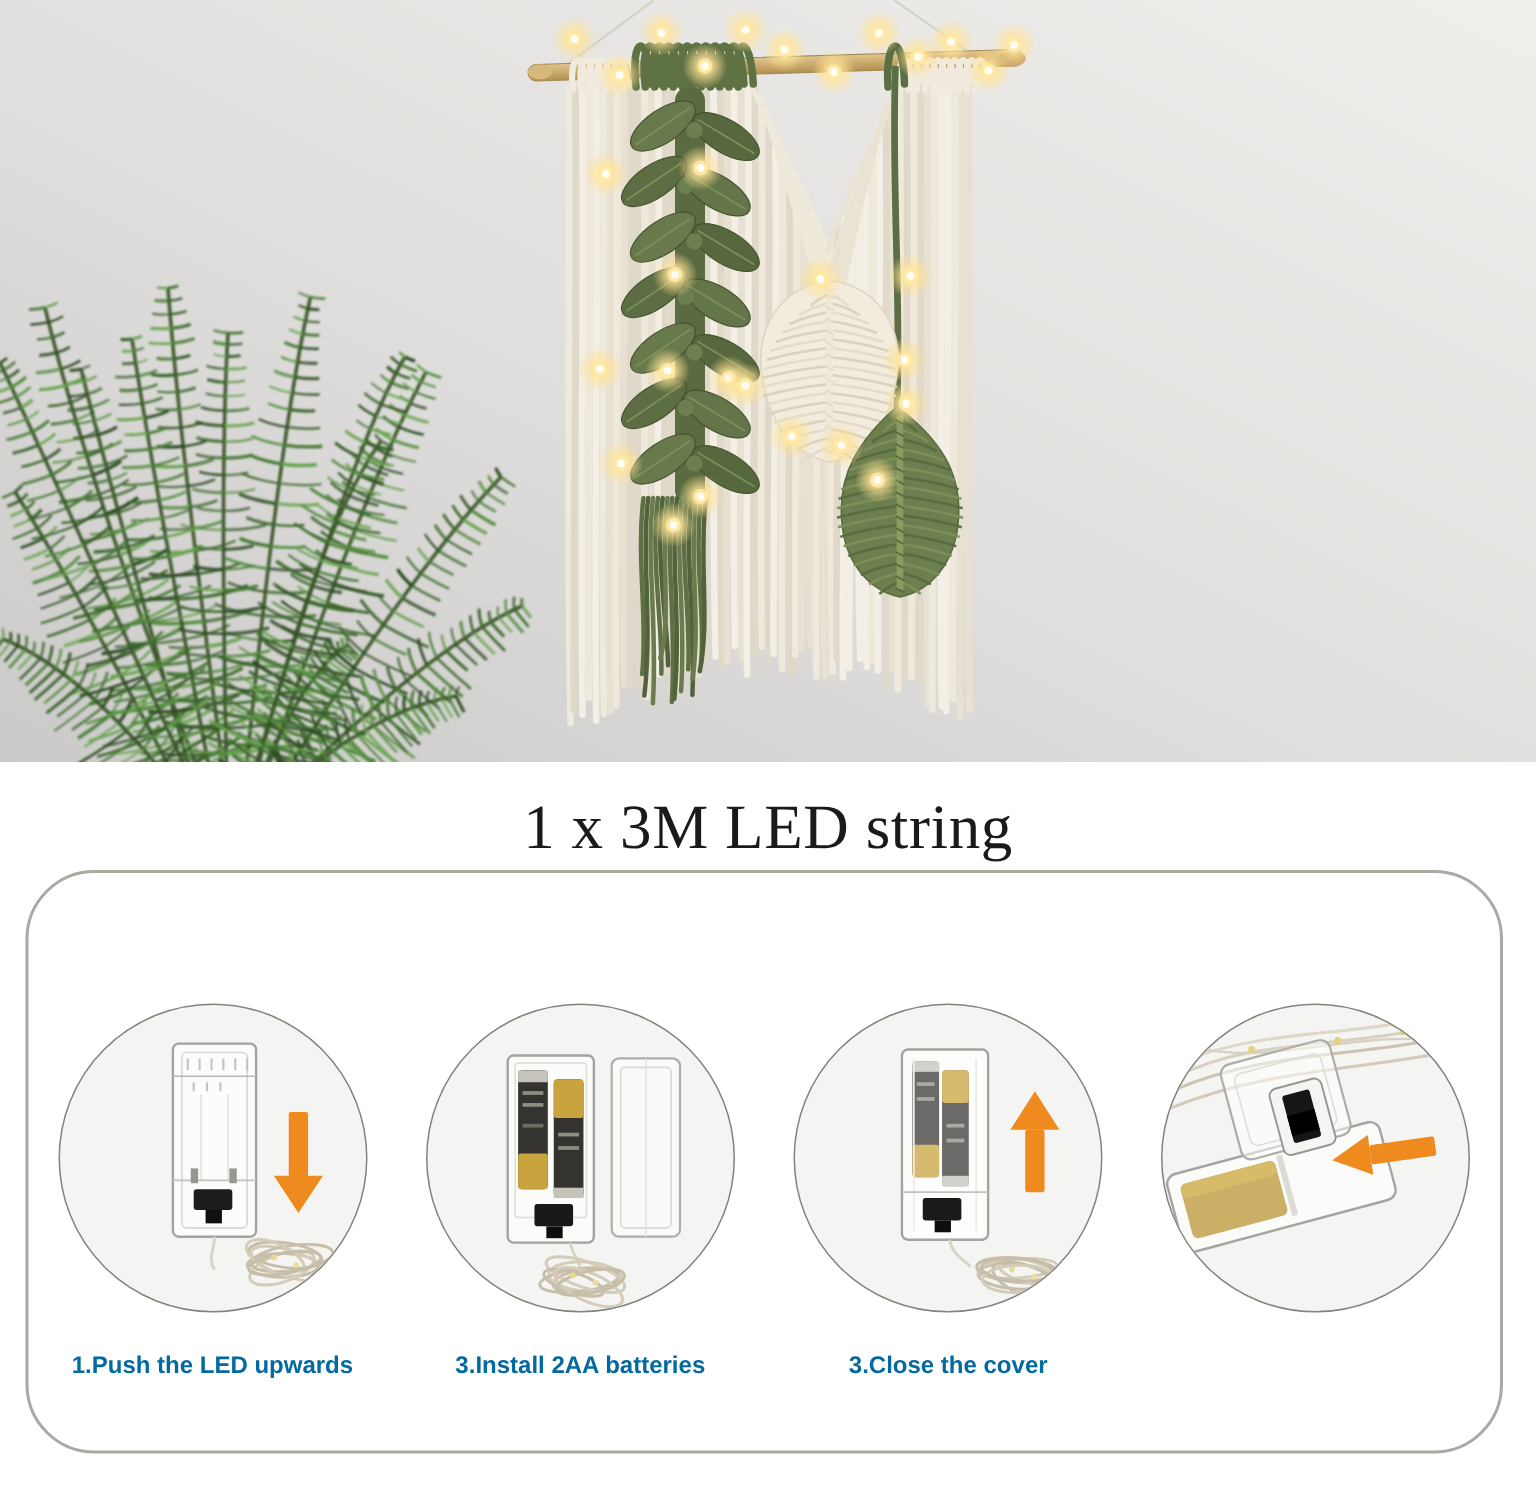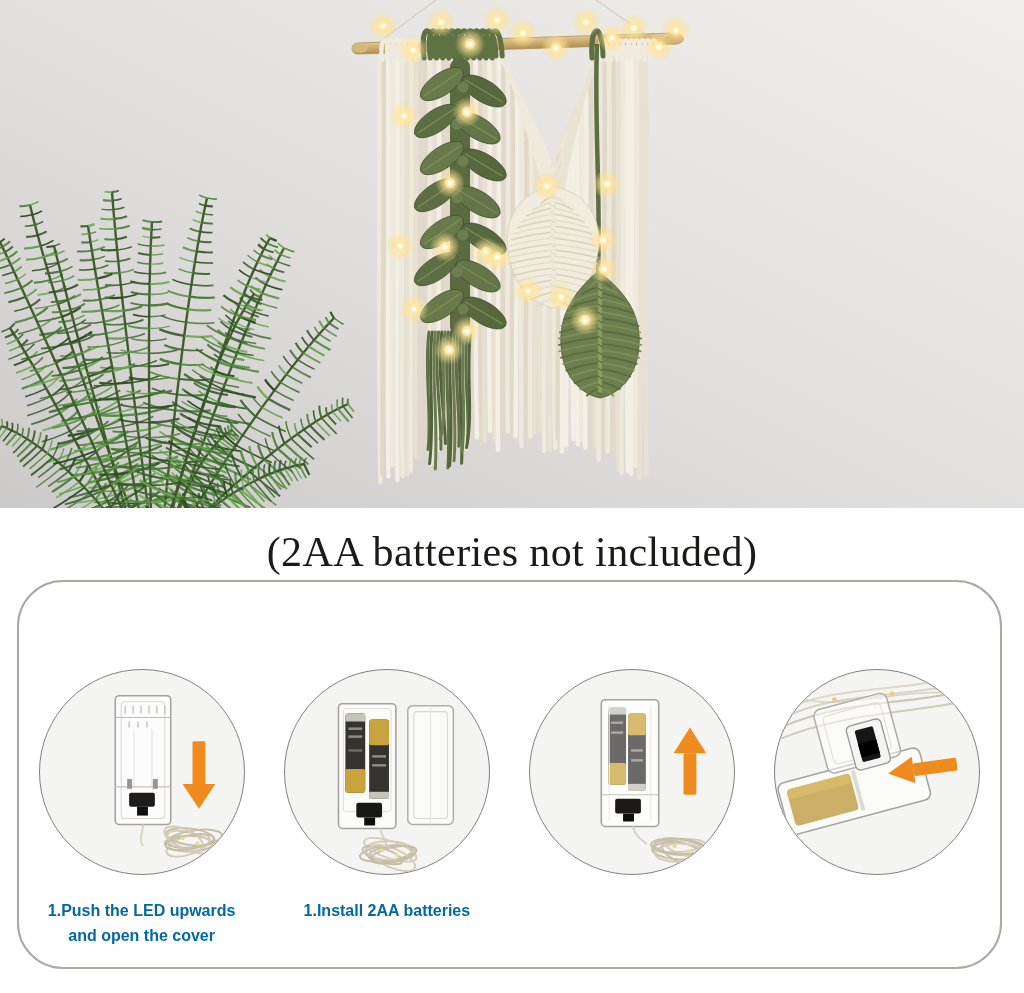--- a/index.html
+++ b/index.html
@@ -1231,21 +1231,21 @@
         <circle cx="561" cy="297" r="5" fill="#ffe9a4" opacity="0.9"></circle>
         <circle cx="561" cy="297" r="2.6" fill="#fffdf4"></circle>
         <circle cx="585" cy="320" r="15" fill="url(#ledGlow)"></circle>
         <circle cx="585" cy="320" r="5" fill="#ffe9a4" opacity="0.9"></circle>
         <circle cx="585" cy="320" r="2.6" fill="#fffdf4"></circle>
       </g>
   </svg>
 
   <div class="heading">
     <div class="heading-box">
-      <div class="h-line">(2AA batteries not included)</div>
+      <div class="h-line">1 x 3M LED string</div>
     </div>
   </div>
 
   <div class="card">
     <div class="steps">
 
       <div class="step">
         <div class="circle">
           <svg viewBox="0 0 206 206">
             <g>
@@ -1284,21 +1284,20 @@
                 <circle cx="159" cy="175" r="2" fill="#eadfa0"></circle>
               </g>
             <g fill="#ee8a1e">
               <rect x="154" y="72" width="13" height="44" rx="1.5"></rect>
               <path d="M144,115 h33 l-16.5,25 z"></path>
             </g>
           </svg>
         </div>
         <div class="caption">
           <span>1.Push the LED upwards</span>
-          <span>and open the cover</span>
         </div>
       </div>
 
       <div class="step">
         <div class="circle">
           <svg viewBox="0 0 206 206">
             <g>
               <rect x="54" y="34" width="58" height="126" rx="4" fill="#fcfcfa" fill-opacity="0.8" stroke="#a3a29c" stroke-width="1.6"></rect>
               <rect x="59" y="39" width="48" height="104" rx="2" fill="none" stroke="#dddcd6" stroke-width="1"></rect>
               <g>
@@ -1332,21 +1331,21 @@
                 <ellipse cx="105.4" cy="180.9" rx="27.7" ry="8.6" fill="none" stroke="#d4ccb8" stroke-width="2" transform="rotate(18.5 104 184)"></ellipse>
                 <ellipse cx="99.6" cy="188.6" rx="21.0" ry="6.7" fill="none" stroke="#c6bea9" stroke-width="2" transform="rotate(18.1 104 184)"></ellipse>
                 <ellipse cx="110.5" cy="187.6" rx="24.6" ry="9.5" fill="none" stroke="#d4ccb8" stroke-width="2" transform="rotate(23.8 104 184)"></ellipse>
                 <ellipse cx="109.0" cy="187.7" rx="23.4" ry="7.5" fill="none" stroke="#c6bea9" stroke-width="2" transform="rotate(-12.1 104 184)"></ellipse>
                 <circle cx="98" cy="182" r="2" fill="#e8d98f"></circle>
                 <circle cx="113" cy="187" r="2" fill="#eadfa0"></circle>
               </g>
           </svg>
         </div>
         <div class="caption">
-          <span>1.Install 2AA batteries</span>
+          <span>3.Install 2AA batteries</span>
           <span></span>
         </div>
       </div>
 
       <div class="step">
         <div class="circle">
           <svg viewBox="0 0 206 206">
             <g>
               <rect x="72" y="30" width="58" height="128" rx="4" fill="#fdfdfb" fill-opacity="0.85" stroke="#a3a29c" stroke-width="1.6"></rect>
               <g>
@@ -1381,20 +1380,24 @@
                 <ellipse cx="149.5" cy="178.3" rx="24.3" ry="7.4" fill="none" stroke="#c6bea9" stroke-width="2" transform="rotate(4.0 152 180)"></ellipse>
                 <circle cx="146" cy="178" r="2" fill="#e8d98f"></circle>
                 <circle cx="161" cy="183" r="2" fill="#eadfa0"></circle>
               </g>
             <g fill="#ee8a1e">
               <path d="M161.5,58 L145,84 h33 z"></path>
               <rect x="155" y="84" width="13" height="42" rx="1.5"></rect>
             </g>
           </svg>
         </div>
+        <div class="caption">
+          <span>3.Close the cover</span>
+          <span></span>
+        </div>
       </div>
 
       <div class="step">
         <div class="circle">
           <svg viewBox="0 0 206 206">
             <g fill="none">
               <path d="M10,48 C60,22 120,30 196,12" stroke="#d7d1c1" stroke-width="2"></path>
               <path d="M6,58 C70,30 130,36 198,20" stroke="#cbc4b1" stroke-width="2"></path>
               <path d="M14,38 C66,16 126,22 190,6" stroke="#ddd7c8" stroke-width="2"></path>
               <path d="M4,70 C72,42 136,44 200,30" stroke="#d2cbb9" stroke-width="2"></path>

